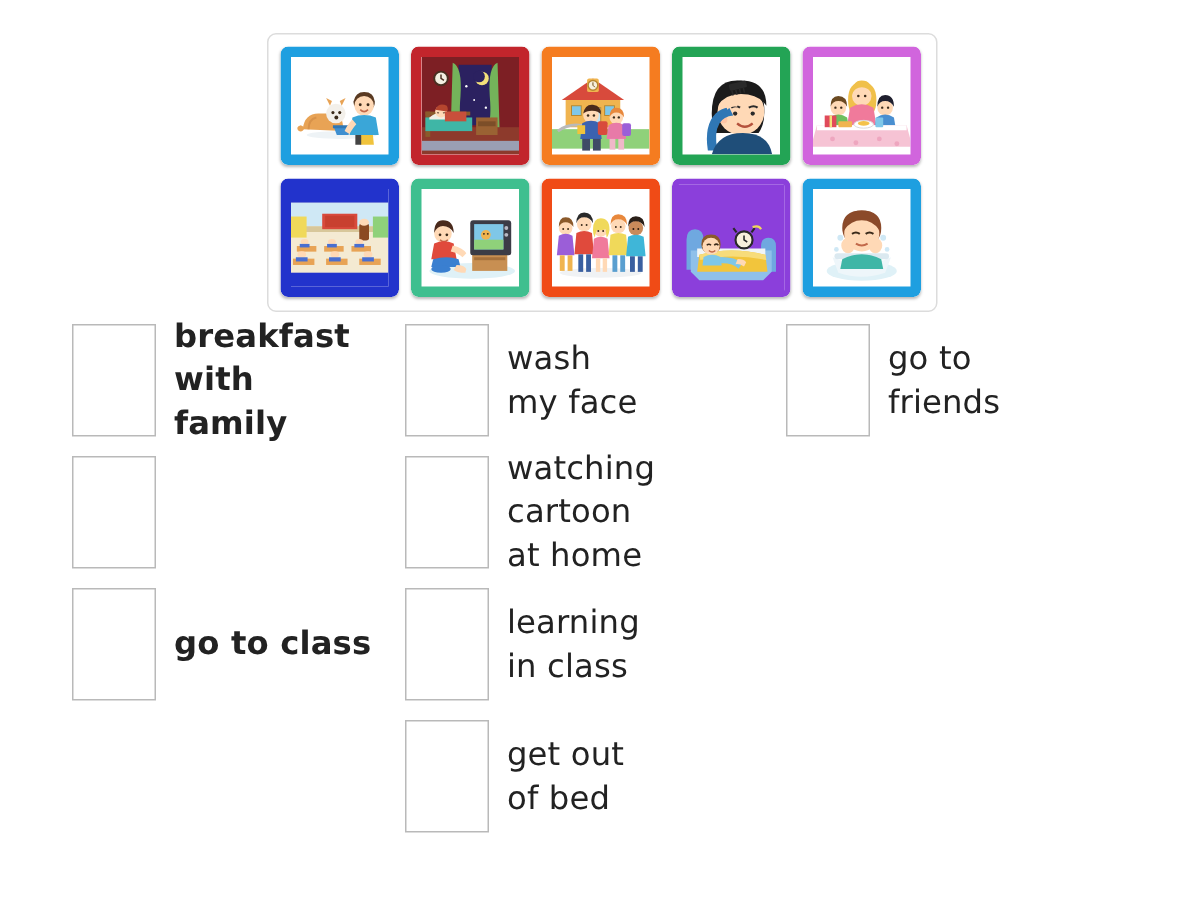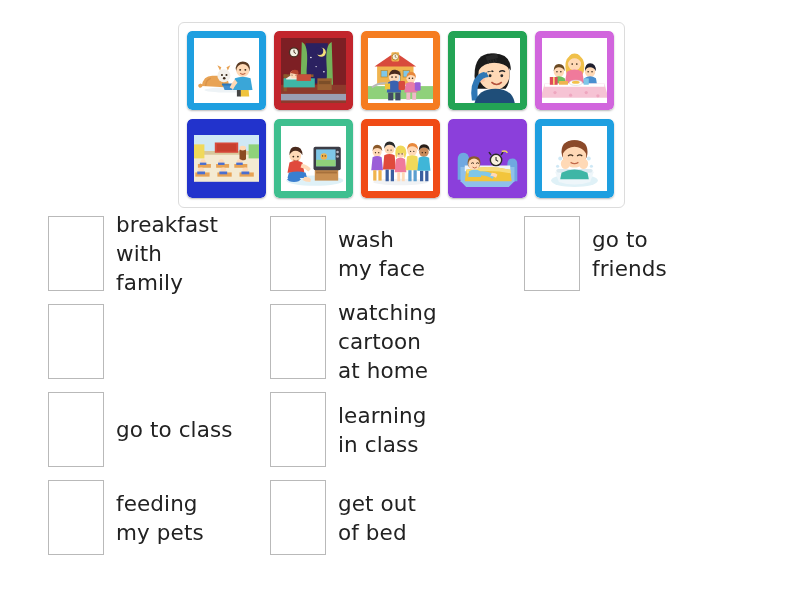--- a/index.html
+++ b/index.html
@@ -52,21 +52,21 @@
   .grid {
     position: absolute;
     left: 48px; top: 216px;
     width: 720px;
   }
   .col {
     position: absolute;
     top: 0;
     width: 240px;
   }
-  .col.c1 { left: 0px; }
+  .col.c1 { left: 0px; font-weight: bold; }
   .col.c2 { left: 222px; }
   .col.c3 { left: 476px; }
 
   .item {
     display: flex;
     align-items: center;
     margin-bottom: 13px;
     height: 75px;
   }
   .dropbox {
@@ -477,25 +477,20 @@
 with
 family</div>
       </div>
       <div class="item">
         <div class="dropbox"></div>
       </div>
       <div class="item">
         <div class="dropbox"></div>
         <div class="label">go to class</div>
       </div>
-      <div class="item">
-        <div class="dropbox"></div>
-        <div class="label">feeding
-my pets</div>
-      </div>
     </div>
 
     <div class="col c2">
       <div class="item">
         <div class="dropbox"></div>
         <div class="label">wash
 my face</div>
       </div>
       <div class="item">
         <div class="dropbox"></div>

